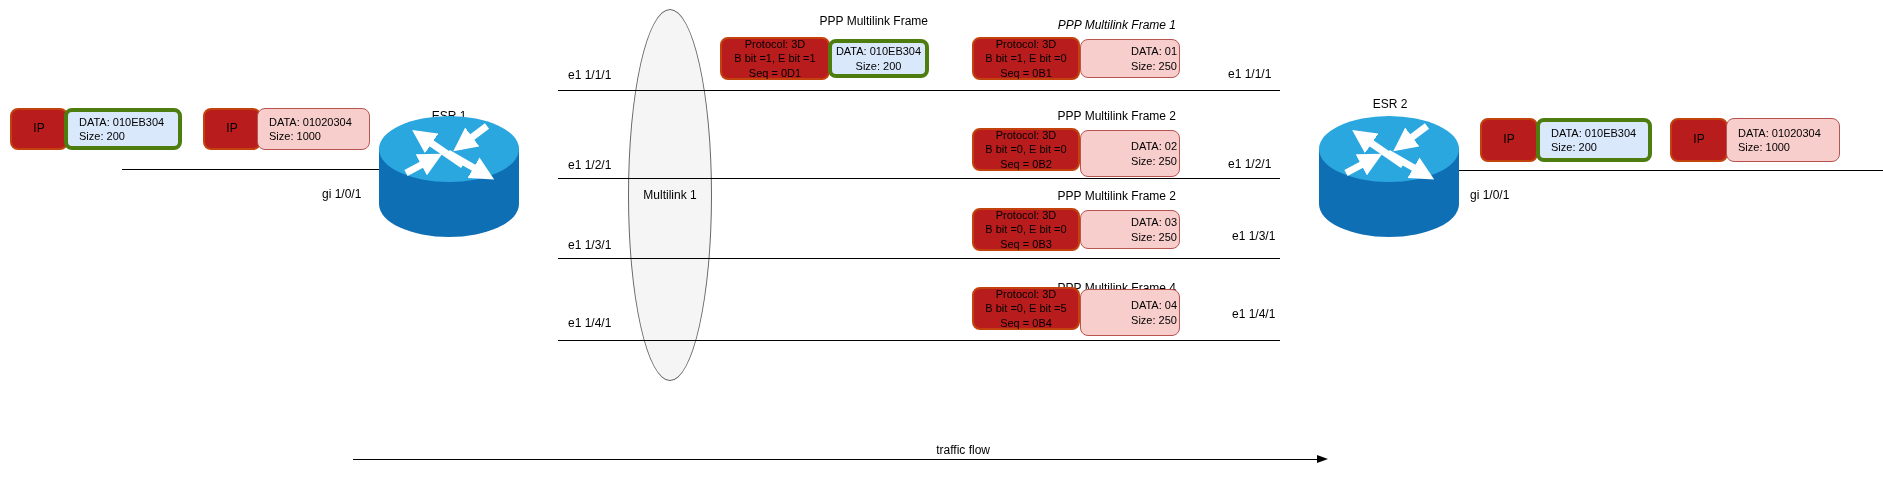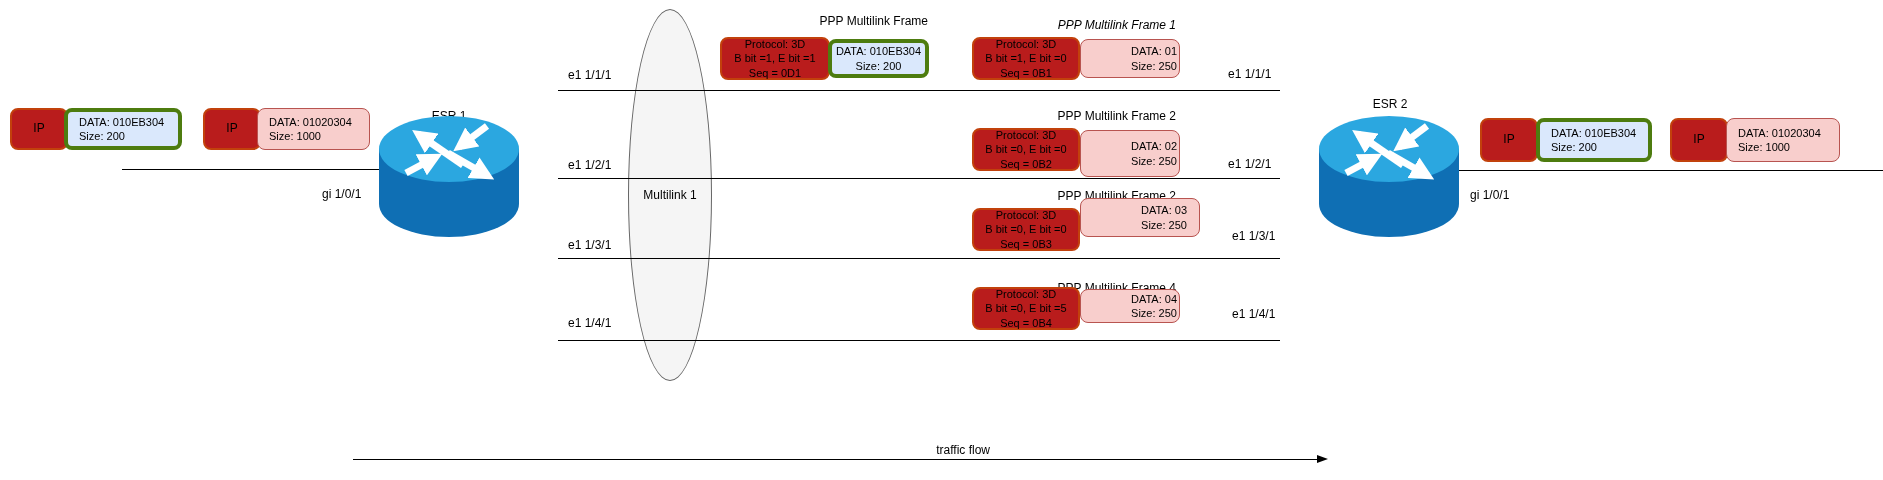--- a/index.html
+++ b/index.html
@@ -183,32 +183,32 @@
     <div>DATA: 02</div>
     <div>Size: 250</div>
   </div>
 
   <div class="title" style="left:966px; top:189px; width:210px;">PPP Multilink Frame 2</div>
   <div class="box yellow" style="left:972px; top:208px; width:108px; height:43px;">
     <div>Protocol: 3D</div>
     <div>B bit =0, E bit =0</div>
     <div>Seq = 0B3</div>
   </div>
-  <div class="box red" style="left:1080px; top:198px; width:120px; height:39px;">
+  <div class="box red" style="left:1080px; top:210px; width:100px; height:39px;">
     <div>DATA: 03</div>
     <div>Size: 250</div>
   </div>
 
   <div class="title" style="left:966px; top:269px; width:210px;margin-top:12px;">PPP Multilink Frame 4</div>
   <div class="box yellow" style="left:972px; top:287px; width:108px; height:43px;">
     <div>Protocol: 3D</div>
     <div>B bit =0, E bit =5</div>
     <div>Seq = 0B4</div>
   </div>
-  <div class="box red" style="left:1080px; top:289px; width:100px; height:34px;">
+  <div class="box red" style="left:1080px; top:289px; width:100px; height:47px;">
     <div>DATA: 04</div>
     <div>Size: 250</div>
   </div>
 
   <div class="box yellow ip" style="left:1480px; top:118px; width:58px; height:44px;">
     <div>IP</div>
   </div>
   <div class="box blue data-left" style="left:1536px; top:118px; width:116px; height:44px;">
     <div>DATA: 010EB304</div>
     <div>Size: 200</div>

